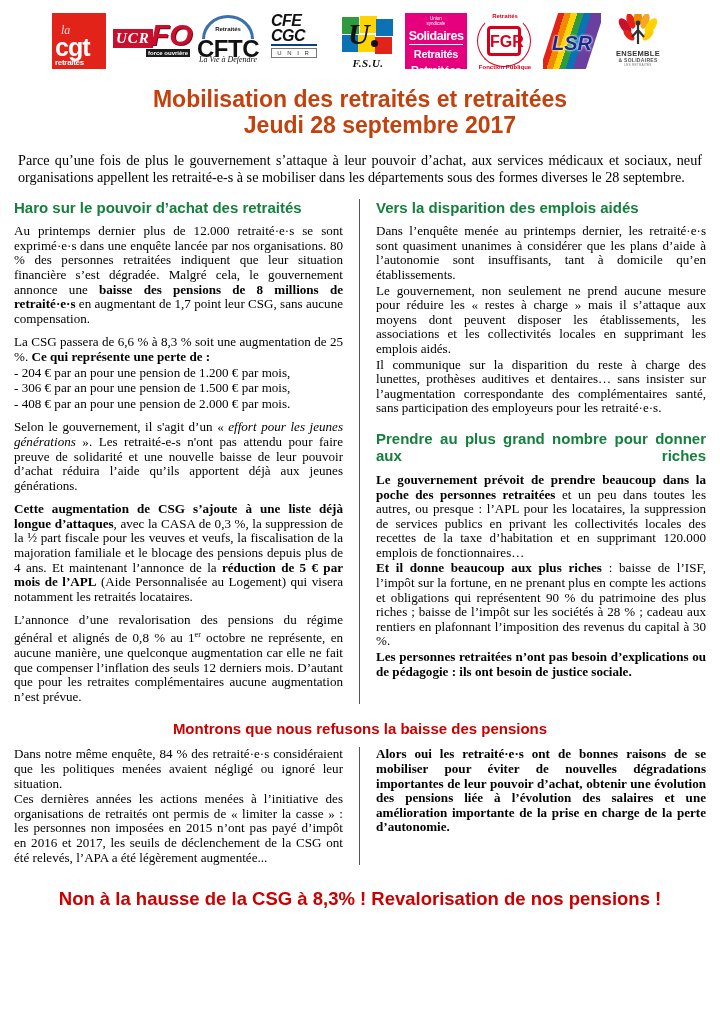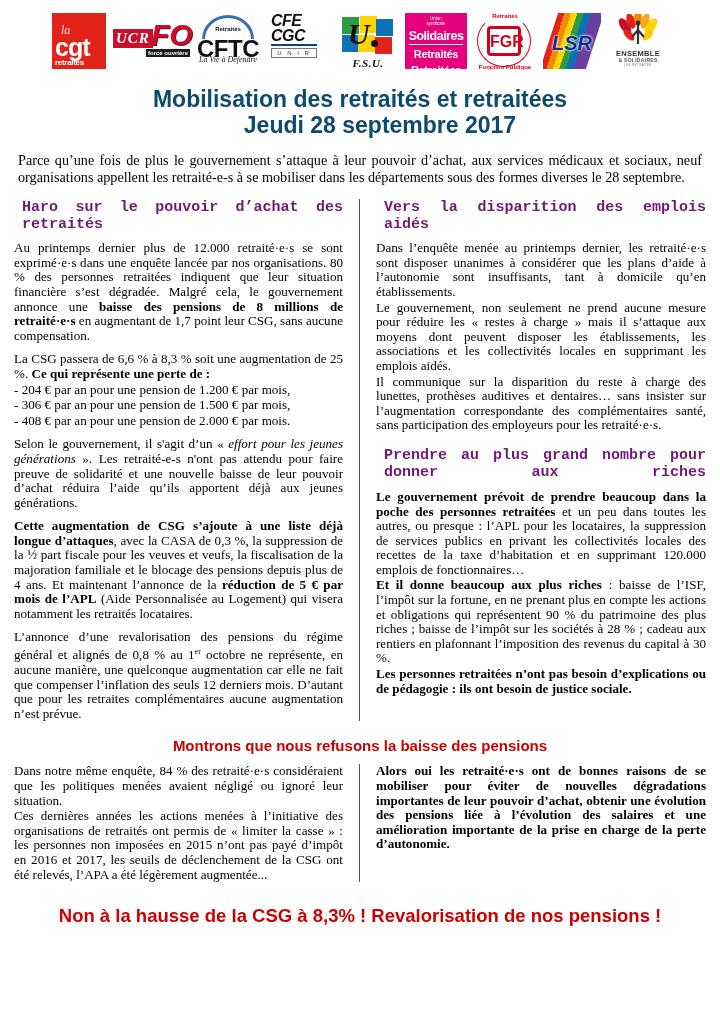--- a/index.html
+++ b/index.html
@@ -181,21 +181,21 @@
   }
   .ens-t3 {
     position: absolute; left: 0; right: 0; top: 50px;
     font-family: "Liberation Sans", sans-serif; font-size: 3.2px;
     color: #777; letter-spacing: 0.2px;
   }
 
   
   .main-title {
     text-align: center;
-    color: #0c4a6e;
+    color: #c2410c;
     font-family: "Liberation Sans", sans-serif;
     font-weight: bold;
     font-size: 23px;
     line-height: 26px;
     margin-top: 8px;
   }
   .main-title .line2 { display: block; padding-left: 40px; }
 
   .intro {
     margin: 14px 18px 0 18px;
@@ -208,26 +208,26 @@
   .cols {
     display: flex;
     margin: 14px 14px 0 14px;
     align-items: stretch;
   }
   .col { width: 50%; }
   .col-left { padding-right: 16px; border-right: 1px solid #555; }
   .col-right { padding-left: 16px; }
 
   h2.sec {
-    color: #701a75;
-    font-family: Liberation Mono, monospace;
+    color: #15803d;
+    font-family: Liberation Sans, sans-serif;
     font-weight: bold;
     font-size: 15px;
     line-height: 17px;
-    margin: 0 0 8px 8px;
+    margin: 0 0 8px 0;
     text-align: justify;
   }
   h2.sec.spaced { text-align: justify; text-align-last: justify; }
   h2.sec.topgap { margin-top: 14px; }
 
   p {
     margin: 0 0 0 0;
     font-size: 13.1px;
     line-height: 14.6px;
     text-align: justify;
@@ -381,21 +381,21 @@
     </p>
 
     <p class="gap">
       <span>L’annonce d’une revalorisation des pensions du régime général et alignés de 0,8 % au 1</span><span class="sup">er</span><span> octobre ne représente, en aucune manière, une quelconque augmentation car elle ne fait que compenser l’inflation des seuls 12 derniers mois. D’autant que pour les retraites complémentaires aucune augmentation n’est prévue.</span>
     </p>
   </div>
 
   <div class="col col-right">
     <h2 class="sec">Vers la disparition des emplois aidés</h2>
 
-    <p>Dans l’enquête menée au printemps dernier, les retraité·e·s sont disposer unanimes à considérer que les plans d’aide à l’autonomie sont insuffisants, tant à domicile qu’en établissements.</p>
+    <p>Dans l’enquête menée au printemps dernier, les retraité·e·s sont quasiment unanimes à considérer que les plans d’aide à l’autonomie sont insuffisants, tant à domicile qu’en établissements.</p>
     <p>Le gouvernement, non seulement ne prend aucune mesure pour réduire les « restes à charge » mais il s’attaque aux moyens dont peuvent disposer les établissements, les associations et les collectivités locales en supprimant les emplois aidés.</p>
     <p>Il communique sur la disparition du reste à charge des lunettes, prothèses auditives et dentaires… sans insister sur l’augmentation correspondante des complémentaires santé, sans participation des employeurs pour les retraité·e·s.</p>
 
     <h2 class="sec topgap spaced">Prendre au plus grand nombre pour donner aux riches</h2>
 
     <p class="gap">
       <b>Le gouvernement prévoit de prendre beaucoup dans la poche des personnes retraitées</b><span> et un peu dans toutes les autres, ou presque : l’APL pour les locataires, la suppression de services publics en privant les collectivités locales des recettes de la taxe d’habitation et en supprimant 120.000 emplois de fonctionnaires…</span>
     </p>
 
     <p>

